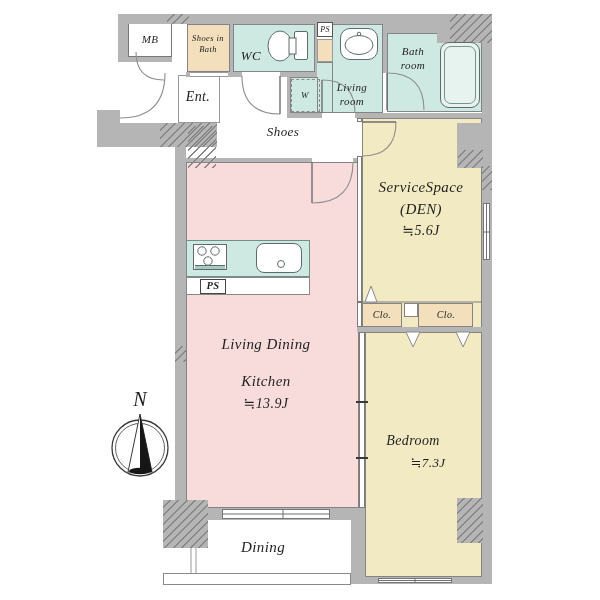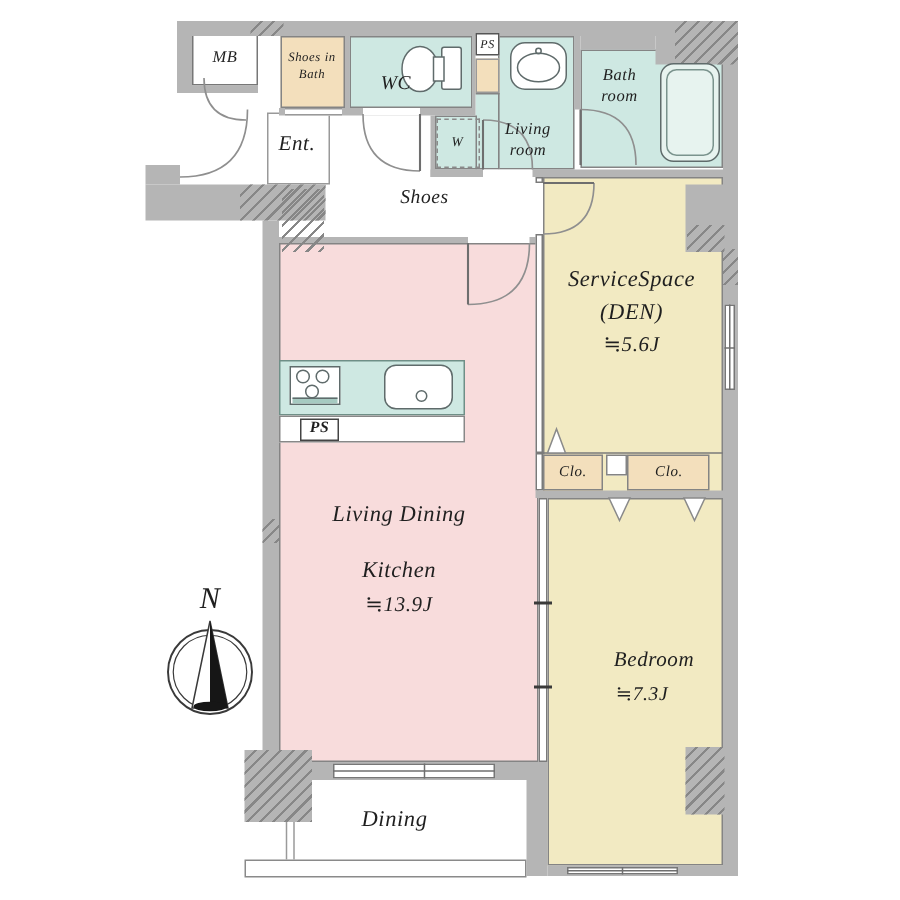--- a/index.html
+++ b/index.html
@@ -171,36 +171,36 @@
       <circle cx="140" cy="448" r="24.5" fill="none" stroke="#3a3a3a" stroke-width="0.8"></circle>
       <polygon points="140,414 128,472 152,472" fill="#ffffff" stroke="#3a3a3a" stroke-width="1"></polygon>
       <polygon points="140,414 140,472 152,472" fill="#161616"></polygon>
       <ellipse cx="140" cy="471" rx="11" ry="3.2" fill="#161616"></ellipse>
     </g>
   </svg>
 
   <span class="lbl" style="left:150px;top:39px;font-size:11px;">MB</span>
   <span class="lbl" style="left:208px;top:38px;font-size:8.5px;">Shoes in</span>
   <span class="lbl" style="left:208px;top:49px;font-size:8.5px;">Bath</span>
-  <span class="lbl" style="left:264px;top:55px;font-size:13px;">WC</span>
+  <span class="lbl" style="left:251px;top:55px;font-size:13px;">WC</span>
   <span class="lbl" style="left:325px;top:30px;font-size:8px;">PS</span>
   <span class="lbl" style="left:352px;top:87px;font-size:11px;">Living</span>
   <span class="lbl" style="left:352px;top:101px;font-size:11px;">room</span>
   <span class="lbl" style="left:305px;top:95px;font-size:9px;">W</span>
   <span class="lbl" style="left:413px;top:51px;font-size:11px;">Bath</span>
   <span class="lbl" style="left:413px;top:65px;font-size:11px;">room</span>
   <span class="lbl" style="left:198px;top:97px;font-size:14px;">Ent.</span>
   <span class="lbl" style="left:283px;top:131px;font-size:13px;">Shoes</span>
   <span class="lbl" style="left:421px;top:187px;font-size:15px;">ServiceSpace</span>
   <span class="lbl" style="left:421px;top:209px;font-size:15px;">(DEN)</span>
   <span class="lbl" style="left:421px;top:231px;font-size:14px;">≒5.6J</span>
   <span class="lbl" style="left:382px;top:315px;font-size:10px;">Clo.</span>
   <span class="lbl" style="left:446px;top:315px;font-size:10px;">Clo.</span>
   <span class="lbl" style="left:266px;top:344px;font-size:15px;">Living Dining</span>
   <span class="lbl" style="left:266px;top:381px;font-size:15px;">Kitchen</span>
   <span class="lbl" style="left:266px;top:404px;font-size:14px;">≒13.9J</span>
-  <span class="lbl" style="left:436px;top:441px;font-size:14px;">Bedroom</span>
+  <span class="lbl" style="left:413px;top:441px;font-size:14px;">Bedroom</span>
   <span class="lbl" style="left:428px;top:462px;font-size:13px;">≒7.3J</span>
   <span class="lbl" style="left:263px;top:547px;font-size:15px;">Dining</span>
   <span class="lbl" style="left:213px;top:286px;font-size:10.5px;font-weight:bold;">PS</span>
   <span class="lbl" style="left:140px;top:399px;font-size:20px;">N</span>
 
 </div>
 
 </body></html>

